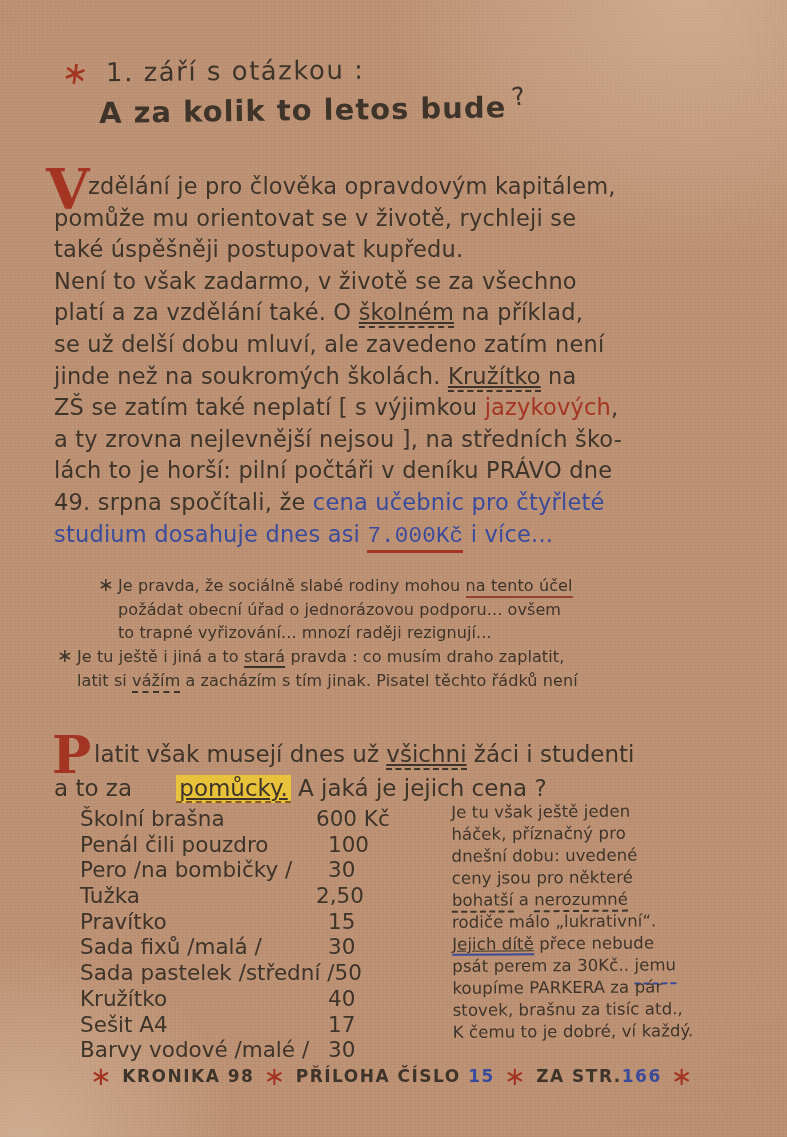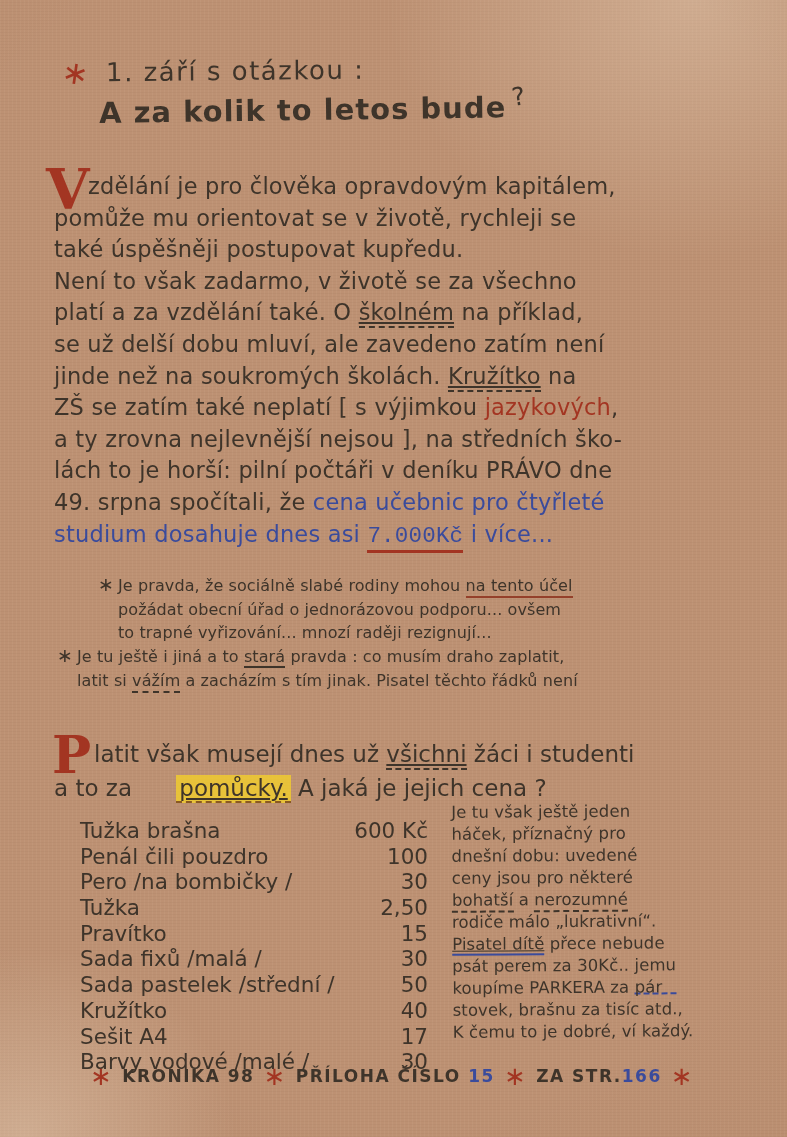--- a/index.html
+++ b/index.html
@@ -34,39 +34,39 @@
   .indent1{padding-left:34px;}
   .dropcap{position:absolute;left:-8px;top:-10px;font-size:56px;line-height:1;color:#a33522;font-weight:700;font-family:"DejaVu Serif",serif;}
 
   
   .u-combo{text-decoration:underline;border-bottom:2px dashed #3e342a;padding-bottom:1px;}
   .u-dash{border-bottom:2px dashed #3e342a;padding-bottom:1px;}
   .u-solid{border-bottom:2px solid #3e342a;}
   .u-redline{border-bottom:3px solid #a33522;padding-bottom:1px;font-family:Liberation Mono, monospace;}
   .u-rust{border-bottom:2px solid #94402a;padding-bottom:1px;}
   .u-blue-solid{border-bottom:2px solid #3a4b9c;text-decoration:underline;}
-  .u-blue-dash{border-bottom:2px dashed #3a4b9c;padding-bottom:18px;}
+  .u-blue-dash{border-bottom:2px dashed #3a4b9c;padding-bottom:8px;}
   .hl{background:rgba(242,206,44,0.8);padding:0 3px;text-decoration:underline;border-bottom:2px dashed #8a5a20;margin-left:37px;}
 
   
   .note{font-size:16px;line-height:23.5px;letter-spacing:0.1px;}
   .note1{left:57px;top:573px;margin-left:41px;}
   .note2{left:57px;top:644px;}
   .note .cont{padding-left:20px;}
   .fn-ast{font-size:19px;margin-right:4px;}
 
   
   .para3{left:54px;top:737px;font-size:23px;line-height:34px;}
   .para3 .dropcap{font-size:52px;top:-8px;left:-2px;}
   .para3 .first{padding-left:40px;}
 
   
   .price-table{left:80px;top:806px;width:348px;font-size:21.5px;}
   .price-row{display:flex;justify-content:space-between;align-items:baseline;height:25.7px;white-space:nowrap;}
-  .price-val{width:100px;text-align:right;margin-top:12px;}
+  .price-val{width:100px;text-align:left;}
   .price-row:nth-child(4) .price-val{padding-left:14px;width:112px;}
   .price-row:nth-child(1) .price-val{width:112px;}
 
   
   .side-note{left:452px;top:801px;font-size:16.5px;line-height:22px;letter-spacing:0.1px;transform:rotate(-0.4deg);}
 
   
   .footer{left:0;top:1061px;width:784px;text-align:center;font-size:17px;font-weight:700;letter-spacing:1.5px;white-space:nowrap;}
   .footer .ast{font-size:26px;font-weight:400;color:#a33522;vertical-align:-3px;margin:0 9px;}
 </style>
@@ -130,21 +130,21 @@
     <div class="line first" style="position:relative;">
       <span class="dropcap">P</span><span>latit však musejí dnes už </span><span class="u-combo">všichni</span><span> žáci i studenti</span>
     </div>
     <div class="line">
       <span>a to za </span><span class="hl">pomůcky.</span><span> A jaká je jejich cena ?</span>
     </div>
   </div>
 
   <div class="abs price-table">
     <div class="price-row">
-        <span>Tužka brašna</span>
+        <span>Školní brašna</span>
         <span class="price-val">600 Kč</span>
       </div>
     <div class="price-row">
         <span>Penál čili pouzdro</span>
         <span class="price-val">100</span>
       </div>
     <div class="price-row">
         <span>Pero /na bombičky /</span>
         <span class="price-val">30</span>
       </div>
@@ -181,21 +181,21 @@
   <div class="abs side-note">
     <div class="line"><span>Je tu však ještě jeden</span></div>
     <div class="line"><span>háček, příznačný pro</span></div>
     <div class="line"><span>dnešní dobu: uvedené</span></div>
     <div class="line"><span>ceny jsou pro některé</span></div>
     <div class="line">
       <span class="u-dash">bohatší</span><span> a </span><span class="u-dash">nerozumné</span>
     </div>
     <div class="line"><span>rodiče málo „lukrativní“.</span></div>
     <div class="line">
-      <span class="u-blue-solid">Pisatel dítě</span><span> přece nebude</span>
+      <span class="u-blue-solid">Jejich dítě</span><span> přece nebude</span>
     </div>
     <div class="line">
       <span>psát perem za 30Kč.. </span><span class="u-blue-dash">jemu</span>
     </div>
     <div class="line"><span>koupíme PARKERA za pár</span></div>
     <div class="line"><span>stovek, brašnu za tisíc atd.,</span></div>
     <div class="line"><span>K čemu to je dobré, ví každý.</span></div>
   </div>
 
   <div class="abs footer">

